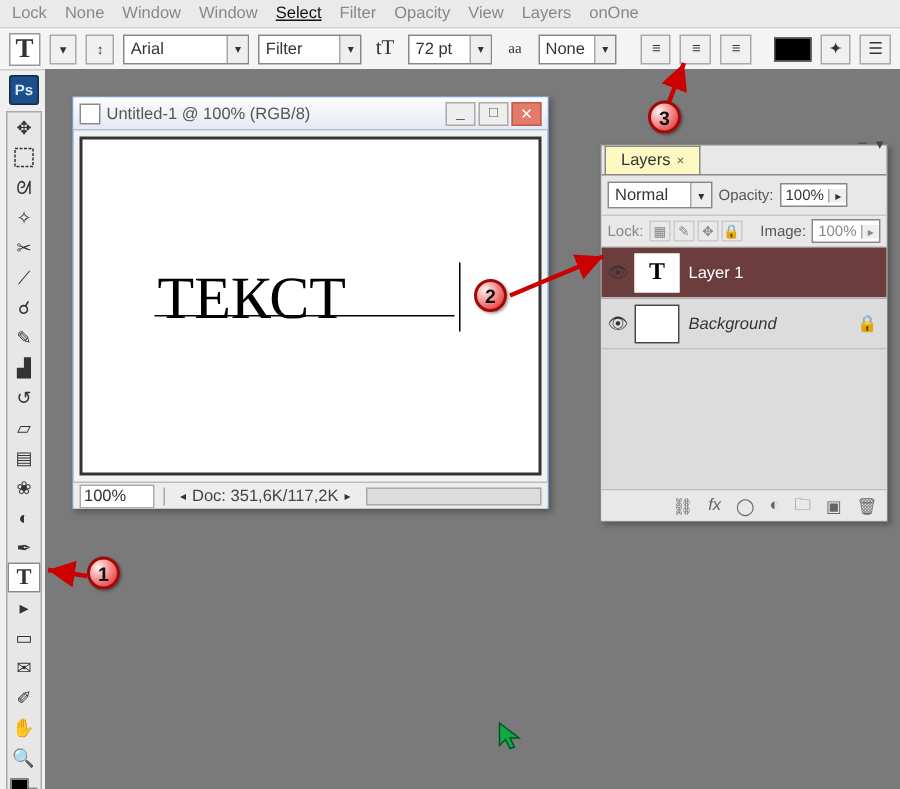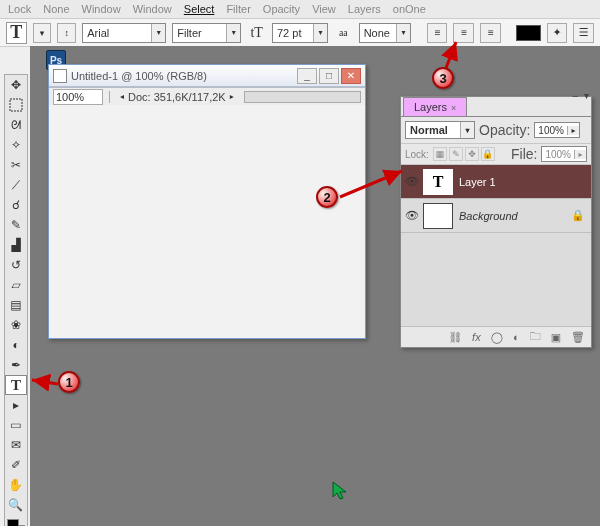--- a/index.html
+++ b/index.html
@@ -67,21 +67,21 @@
   .stage {
     position:absolute; top:46px; left:30px; right:0; bottom:0;
     background:#7a7a7a;
   }
   .ps-badge {
     position:absolute; top:50px; left:6px;
     width:20px; height:20px;
     background:#1c4f8a; color:#d8e8ff;
     display:flex; align-items:center; justify-content:center;
     font-family:Arial; font-size:10px; font-weight:bold;
-    border:1px solid #0d2b4a; border-radius:2px;margin-left:40px;
+    border:1px solid #0d2b4a; border-radius:2px;
   }
   .toolstrip {
     position:absolute; top:74px; left:4px;
     width:24px;
     display:flex; flex-direction:column;
     background:#e7e7e7; border:1px solid #aaa;
   }
   .tool {
     width:22px; height:20px;
     display:flex; align-items:center; justify-content:center;
@@ -151,47 +151,47 @@
     width:192px;
     background:#e8e8e8; border:1px solid #888;
     box-shadow:2px 2px 4px rgba(0,0,0,.3);
   }
   .layers .panel-top {
     position:relative;
   }
   .layers .tab {
     position:relative; top:0; left:2px;
     display:inline-block; padding:3px 10px;
-    background:#f0abfc; border:1px solid #888; border-bottom:none;
+    background:#fef9c3; border:1px solid #888; border-bottom:none;
     font-size:11px; color:#333;
   }
   .layers .tab .x { font-size:9px; color:#666; margin-left:4px; }
   .layers .miniflags {
     position:absolute; right:2px; top:-7px;
     display:flex; gap:6px; font-size:10px; color:#444;
   }
   .layers .body {
     border-top:1px solid #888;
     background:#e8e8e8;
   }
   .layers .row1 {
     display:flex; align-items:center; gap:4px;
     padding:4px; border-bottom:1px solid #c7c7c7;
   }
   .lcombo {
     display:flex; align-items:center; height:18px;
-    border:1px solid #888; background:#fff;font-weight:bold;
+    border:1px solid #888; background:#fff;
   }
   .lcombo .txt { padding:1px 4px; font-size:11px; }
   .lcombo .arrow {
     width:14px; height:100%; border-left:1px solid #aaa;
     display:flex; align-items:center; justify-content:center;
     font-size:8px; background:#eee;
   }
-  .labelsm { font-size:14px; color:#555; }
+  .labelsm { font-size:10px; color:#555; }
   .pctbox {
     display:flex; align-items:center; border:1px solid #888; background:#fff; height:16px;
   }
   .pctbox .txt { font-size:10px; padding:0 3px; }
   .pctbox .arrow { width:12px; font-size:8px; text-align:center; border-left:1px solid #aaa; background:#eee; }
   .row2 {
     display:flex; align-items:center; gap:4px;
     padding:2px 4px; border-bottom:1px solid #c7c7c7;
     font-size:10px; color:#888;
   }
@@ -338,20 +338,25 @@
 
 <div class="docwin">
   <div class="titlebar">
     <div class="doc-icon"></div>
     <span>Untitled-1 @ 100% (RGB/8)</span>
     <span class="spacer"></span>
     <div class="winbtn">_</div>
     <div class="winbtn">□</div>
     <div class="winbtn close">✕</div>
   </div>
+  <div class="canvas">
+    <span class="text-on-canvas">ТЕКСТ</span>
+    <div class="text-baseline"></div>
+    <div class="text-caret"></div>
+  </div>
   <div class="statusbar">
     <span class="zoom">100%</span>
     <span class="divider"></span>
     <span class="tri">◂</span>
     <span class="doctxt">Doc: 351,6K/117,2K</span>
     <span class="tri">▸</span>
     <div class="scroll"></div>
   </div>
 </div>
 
@@ -380,21 +385,21 @@
     </div>
     <div class="row2">
       <span>Lock:</span>
       <div class="lockicons">
         <span>▦</span>
         <span>✎</span>
         <span>✥</span>
         <span>🔒</span>
       </div>
       <span style="flex:1"></span>
-      <span class="labelsm">File:</span>
+      <span class="labelsm">Image:</span>
       <div class="pctbox">
         <span class="txt">100%</span>
         <span class="arrow">▸</span>
       </div>
     </div>
     <div class="layer-list">
       <div class="layer-row sel">
         <div class="eye">👁</div>
         <div class="thumb">T</div>
         <span class="layer-name">Layer 1</span>

